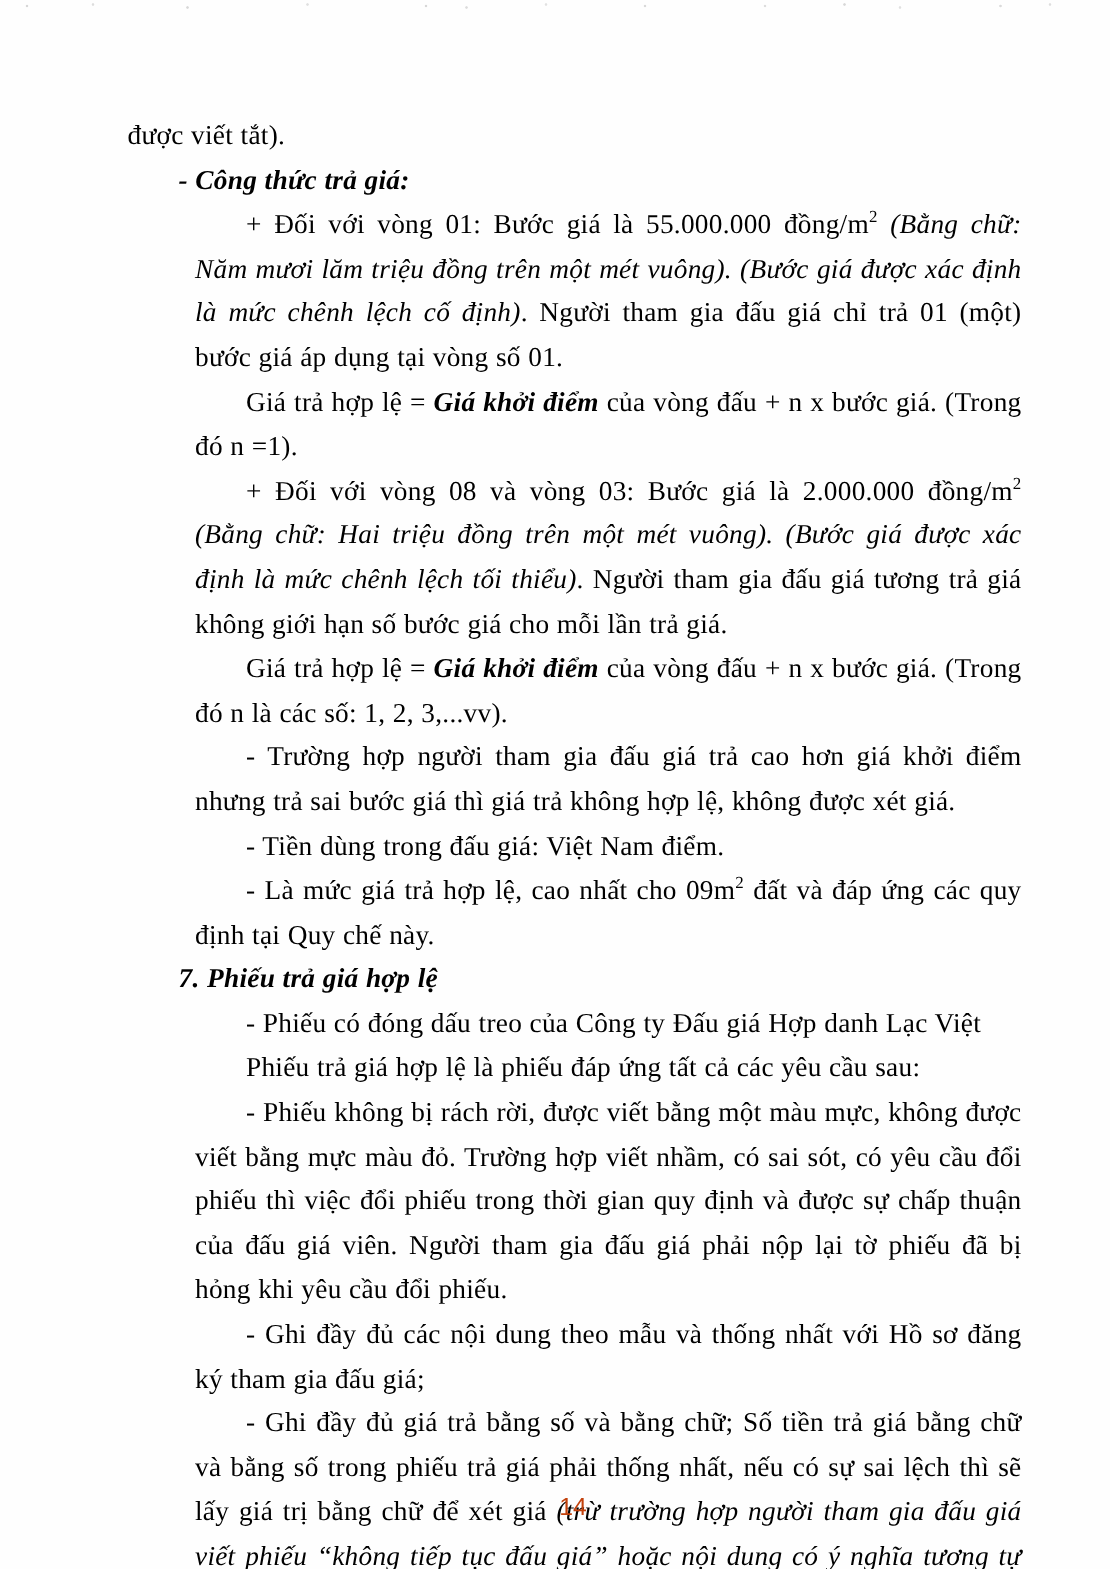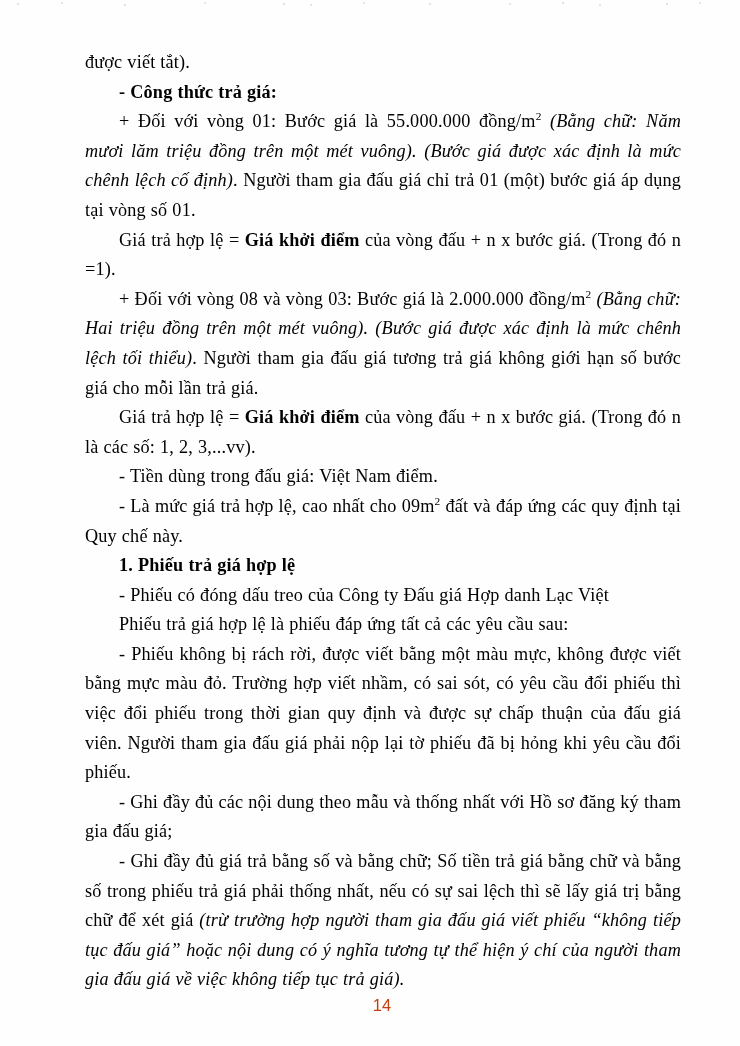--- a/index.html
+++ b/index.html
@@ -53,28 +53,28 @@
   p.para {
     margin: 0 0 0 0;
     padding: 0;
     font-size: 18.2px;
     line-height: 29.6px;
     text-align: justify;
     text-justify: inter-word;
     letter-spacing: 0.01em;
     word-spacing: 0.015em;
   }
-  p.indent      { text-indent: 34px; }
-  p.noindent    { text-indent: 0; }
+  p.indent      { text-indent: 34px; margin-left: 45px; }
+  p.noindent    { text-indent: 0; margin-top: 28px; }
   p.heading {
     font-weight: bold;
     text-indent: 34px;
     text-align: left;
   }
-  .b  { font-weight: bold; }
+  .b  { font-weight: bold; font-style: italic; }
   .i  { font-style: italic; }
   sup {
     font-size: 0.62em;
     vertical-align: super;
     line-height: 0;
   }
   #page-number {
     position: absolute;
     left: 12px;
     top: 996px;
@@ -92,23 +92,24 @@
 
   <div id="scan-noise-top"></div>
 
   <div id="content">
       <p class="para noindent"><span>được viết tắt).</span></p>
       <p class="para heading"><span class="b">- Công thức trả giá:</span></p>
       <p class="para indent"><span>+ Đối với vòng 01: Bước giá là 55.000.000 đồng/m</span><sup>2</sup><span> </span><span class="i">(Bằng chữ: Năm mươi lăm triệu đồng trên một mét vuông). (Bước giá được xác định là mức chênh lệch cố định)</span><span>. Người tham gia đấu giá chỉ trả 01 (một) bước giá áp dụng tại vòng số 01.</span></p>
       <p class="para indent"><span>Giá trả hợp lệ = </span><span class="b">Giá khởi điểm</span><span> của vòng đấu + n x bước giá. (Trong đó n =1).</span></p>
       <p class="para indent"><span>+ Đối với vòng 08 và vòng 03: Bước giá là 2.000.000 đồng/m</span><sup>2</sup><span> </span><span class="i">(Bằng chữ: Hai triệu đồng trên một mét vuông). (Bước giá được xác định là mức chênh lệch tối thiểu)</span><span>. Người tham gia đấu giá tương trả giá không giới hạn số bước giá cho mỗi lần trả giá.</span></p>
       <p class="para indent"><span>Giá trả hợp lệ = </span><span class="b">Giá khởi điểm</span><span> của vòng đấu + n x bước giá. (Trong đó n là các số: 1, 2, 3,...vv).</span></p>
+      <p class="para indent"><span>- Trường hợp người tham gia đấu giá trả cao hơn giá khởi điểm nhưng trả sai bước giá thì giá trả không hợp lệ, không được xét giá.</span></p>
       <p class="para indent"><span>- Tiền dùng trong đấu giá: Việt Nam điểm.</span></p>
       <p class="para indent"><span>- Là mức giá trả hợp lệ, cao nhất cho 09m</span><sup>2</sup><span> đất và đáp ứng các quy định tại Quy chế này.</span></p>
-      <p class="para heading"><span class="b">1. Phiếu trả giá hợp lệ</span></p>
+      <p class="para heading"><span class="b">7. Phiếu trả giá hợp lệ</span></p>
       <p class="para indent"><span>- Phiếu có đóng dấu treo của Công ty Đấu giá Hợp danh Lạc Việt</span></p>
       <p class="para indent"><span>Phiếu trả giá hợp lệ là phiếu đáp ứng tất cả các yêu cầu sau:</span></p>
       <p class="para indent"><span>- Phiếu không bị rách rời, được viết bằng một màu mực, không được viết bằng mực màu đỏ. Trường hợp viết nhầm, có sai sót, có yêu cầu đổi phiếu thì việc đổi phiếu trong thời gian quy định và được sự chấp thuận của đấu giá viên. Người tham gia đấu giá phải nộp lại tờ phiếu đã bị hỏng khi yêu cầu đổi phiếu.</span></p>
       <p class="para indent"><span>- Ghi đầy đủ các nội dung theo mẫu và thống nhất với Hồ sơ đăng ký tham gia đấu giá;</span></p>
       <p class="para indent"><span>- Ghi đầy đủ giá trả bằng số và bằng chữ; Số tiền trả giá bằng chữ và bằng số trong phiếu trả giá phải thống nhất, nếu có sự sai lệch thì sẽ lấy giá trị bằng chữ để xét giá </span><span class="i">(trừ trường hợp người tham gia đấu giá viết phiếu “không tiếp tục đấu giá” hoặc nội dung có ý nghĩa tương tự thể hiện ý chí của người tham gia đấu giá về việc không tiếp tục trả giá).</span></p>
     </div>
 
   <div id="page-number">14</div>
 
 </div>

